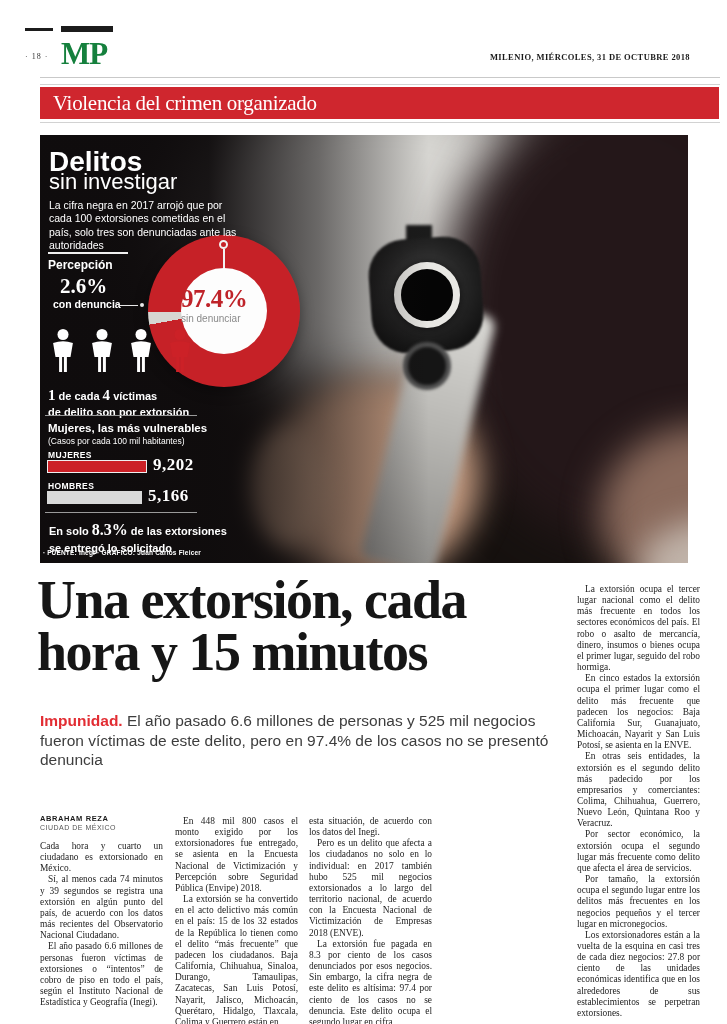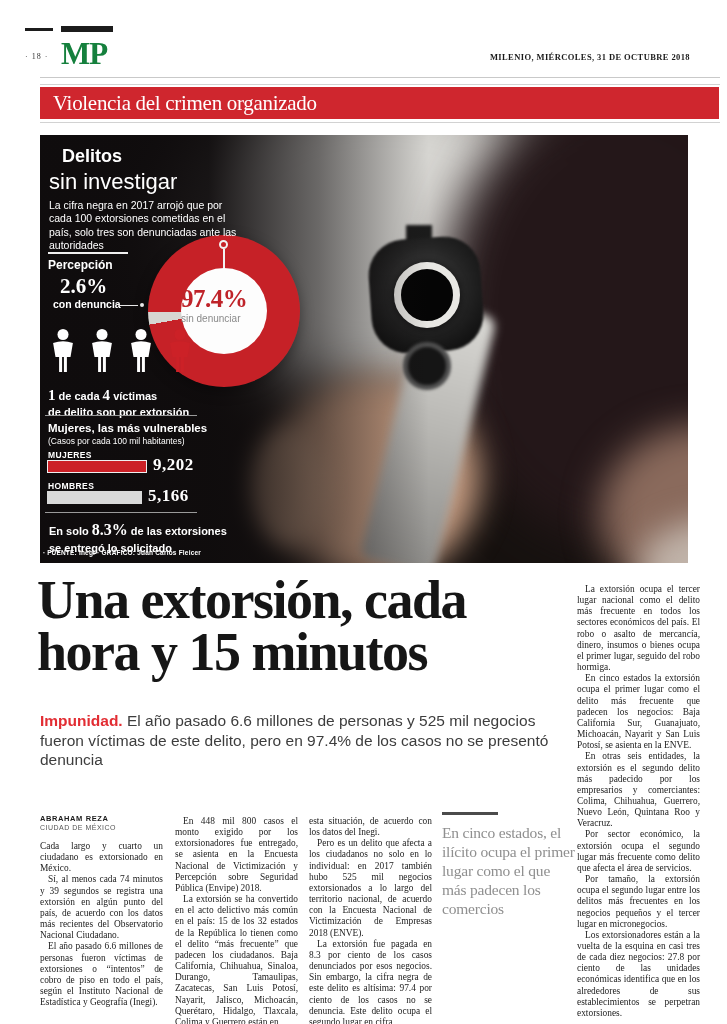--- a/index.html
+++ b/index.html
@@ -36,21 +36,21 @@
   .ph-hand   { left:225px; top:240px; width:215px; height:205px; background:#c79d82; filter:blur(16px); border-radius:45%; }
   .ph-finger { left:210px; top:295px; width:75px; height:115px; background:#d6ad90; filter:blur(11px); }
   .ph-slide  { position:absolute; left:350px; top:170px; width:76px; height:265px; background:linear-gradient(180deg,#d9d8d4 0%,#b9b8b4 45%,#8c8b88 100%); transform:rotate(14deg); filter:blur(5px); border-radius:12px; }
   .gun-muzzle { position:absolute; left:330px; top:103px; width:112px; height:114px; background:radial-gradient(circle at 50% 42%, #4d4d4d 0%, #262626 45%, #121212 80%); border-radius:36px; transform:rotate(-4deg); filter:blur(1px); }
   .gun-sight  { position:absolute; left:366px; top:90px; width:26px; height:20px; background:#1b1b1b; filter:blur(1.5px); }
   .gun-bore   { position:absolute; left:354px; top:127px; width:66px; height:66px; border-radius:50%; background:#050505; border:7px solid #e9e8e4; box-shadow:0 0 8px rgba(0,0,0,.65); filter:blur(.4px); }
   .gun-guide  { position:absolute; left:363px; top:207px; width:48px; height:48px; border-radius:50%; background:#151515; border:5px solid #4f4f4f; filter:blur(1.4px); }
   .info-overlay { position:absolute; inset:0; background:linear-gradient(90deg, rgba(15,12,13,.98) 0%, rgba(15,12,13,.95) 26%, rgba(17,14,15,.55) 43%, rgba(17,14,15,0) 60%); }
 
   .info .txt { position:absolute; z-index:5; color:#fff; }
-  .ig-title1 { left:22px; top:11px; font-size:18px; font-weight:700; }
+  .ig-title1 { left:9px; top:11px; font-size:28px; font-weight:700; }
   .ig-title2 { left:9px; top:34px; font-size:22px; font-weight:400; color:#ececec;text-align:right; }
   .ig-intro  { left:9px; top:64px; width:198px; font-size:10.5px; line-height:1.28; color:#d2d2d2; }
   .ig-rule   { position:absolute; z-index:5; background:#bdbdbd; height:1px; }
   .rule-ext  { left:8px; top:117px; width:80px; background:#f0f0f0; height:2px; }
   .ig-extorsion { left:8px; top:123px; font-size:12px; font-weight:700; }
   .ig-pct-small { left:20px; top:139px; font-family:"Liberation Serif",serif; font-weight:700; font-size:21px; }
   .ig-pct-small-label { left:13px; top:163px; font-size:10.5px; font-weight:700; }
   .callout-line { position:absolute; z-index:5; left:80px; top:170px; width:18px; height:1px; background:#e8e8e8; }
   .callout-dot  { position:absolute; z-index:5; left:100px; top:168px; width:4px; height:4px; border-radius:50%; background:#e8e8e8; }
 
@@ -214,21 +214,21 @@
   </h1>
 
   <p class="lead"><span class="lead-label">Impunidad.</span><span> El año pasado 6.6 millones de personas y 525 mil negocios fueron víctimas de este delito, pero en 97.4% de los casos no se presentó denuncia</span></p>
 
   <div class="byline">
     <div class="byline-name">ABRAHAM REZA</div>
     <div class="byline-place">CIUDAD DE MÉXICO</div>
   </div>
 
   <div class="col col-1">
-      <p class="flush">Cada largo y cuarto un ciudadano es extorsionado en México.</p>
+      <p class="flush">Cada hora y cuarto un ciudadano es extorsionado en México.</p>
       <p>Sí, al menos cada 74 minutos y 39 segundos se registra una extorsión en algún punto del país, de acuerdo con los datos más recientes del Observatorio Nacional Ciudadano.</p>
       <p>El año pasado 6.6 millones de personas fueron víctimas de extorsiones o “intentos” de cobro de piso en todo el país, según el Instituto Nacional de Estadística y Geografía (Inegi).</p>
     </div>
   <div class="col col-2">
       <p>En 448 mil 800 casos el monto exigido por los extorsionadores fue entregado, se asienta en la Encuesta Nacional de Victimización y Percepción sobre Seguridad Pública (Envipe) 2018.</p>
       <p>La extorsión se ha convertido en el acto delictivo más común en el país: 15 de los 32 estados de la República lo tienen como el delito “más frecuente” que padecen los ciudadanos. Baja California, Chihuahua, Sinaloa, Durango, Tamaulipas, Zacatecas, San Luis Potosí, Nayarit, Jalisco, Michoacán, Querétaro, Hidalgo, Tlaxcala, Colima y Guerrero están en</p>
     </div>
   <div class="col col-3">
       <p class="flush">esta situación, de acuerdo con los datos del Inegi.</p>
       <p>Pero es un delito que afecta a los ciudadanos no solo en lo individual: en 2017 también hubo 525 mil negocios extorsionados a lo largo del territorio nacional, de acuerdo con la Encuesta Nacional de Victimización de Empresas 2018 (ENVE).</p>
@@ -236,18 +236,14 @@
     </div>
   <div class="col col-4">
       <p>La extorsión ocupa el tercer lugar nacional como el delito más frecuente en todos los sectores económicos del país. El robo o asalto de mercancía, dinero, insumos o bienes ocupa el primer lugar, seguido del robo hormiga.</p>
       <p>En cinco estados la extorsión ocupa el primer lugar como el delito más frecuente que padecen los negocios: Baja California Sur, Guanajuato, Michoacán, Nayarit y San Luis Potosí, se asienta en la ENVE.</p>
       <p>En otras seis entidades, la extorsión es el segundo delito más padecido por los empresarios y comerciantes: Colima, Chihuahua, Guerrero, Nuevo León, Quintana Roo y Veracruz.</p>
       <p>Por sector económico, la extorsión ocupa el segundo lugar más frecuente como delito que afecta el área de servicios.</p>
       <p>Por tamaño, la extorsión ocupa el segundo lugar entre los delitos más frecuentes en los negocios pequeños y el tercer lugar en micronegocios.</p>
       <p>Los extorsionadores están a la vuelta de la esquina en casi tres de cada diez negocios: 27.8 por ciento de las unidades económicas identifica que en los alrededores de sus establecimientos se perpetran extorsiones.</p>
     </div>
 
-  <div class="pull-quote">
-    <div class="pq-rule"></div>
-    <div class="pq-text">En cinco estados, el ilícito ocupa el primer lugar como el que más padecen los comercios</div>
-  </div>
 
 </div>
 
 </body></html>

